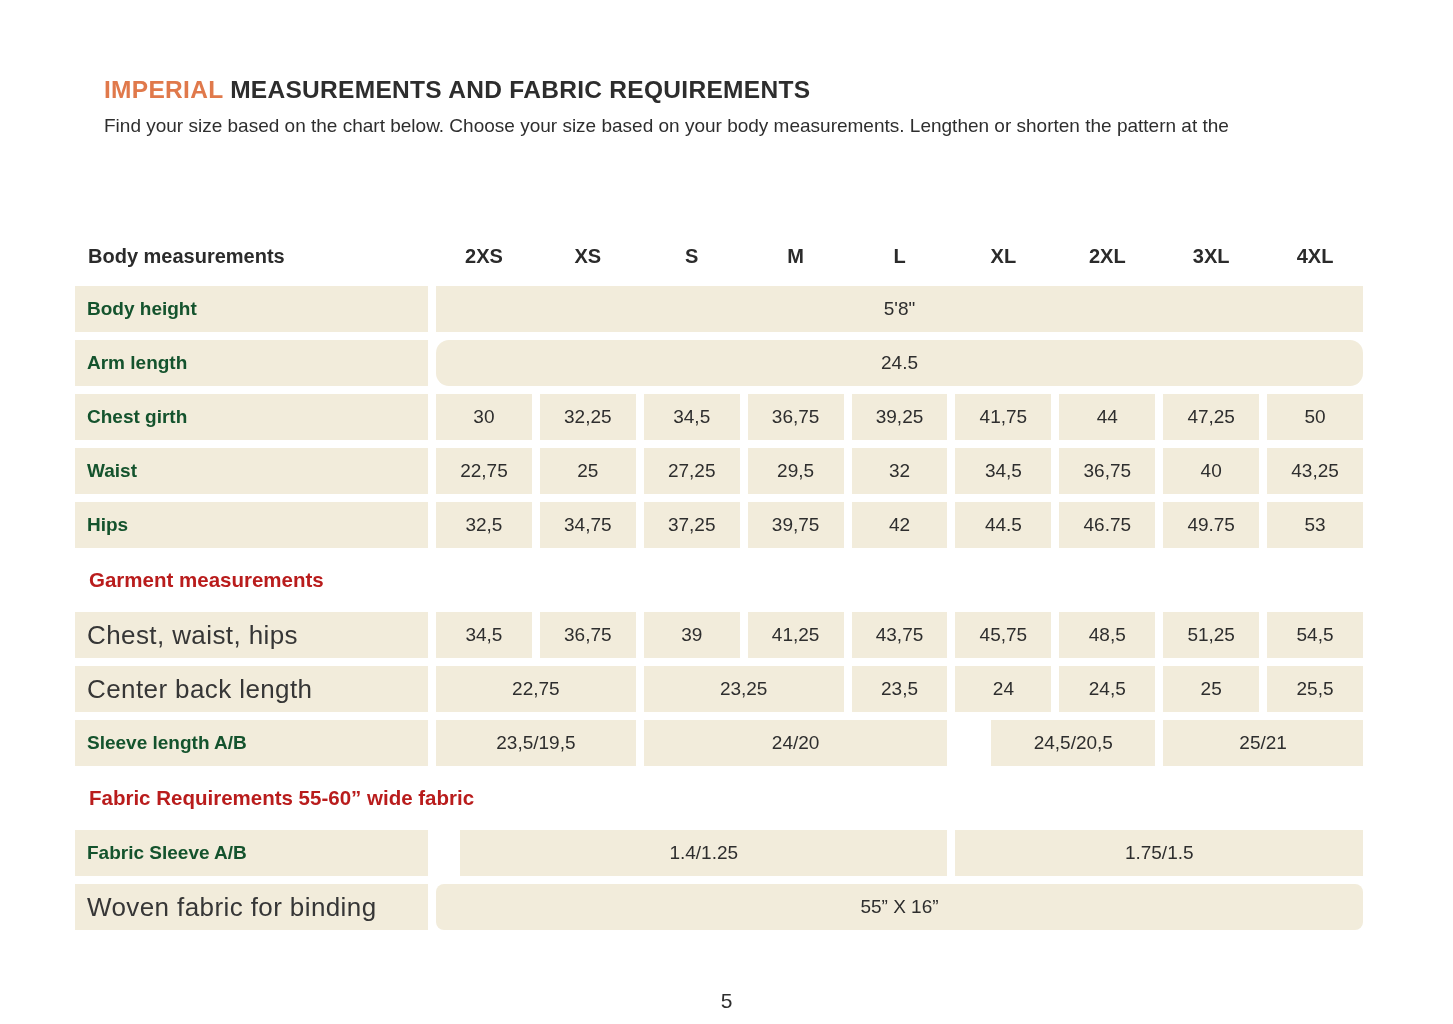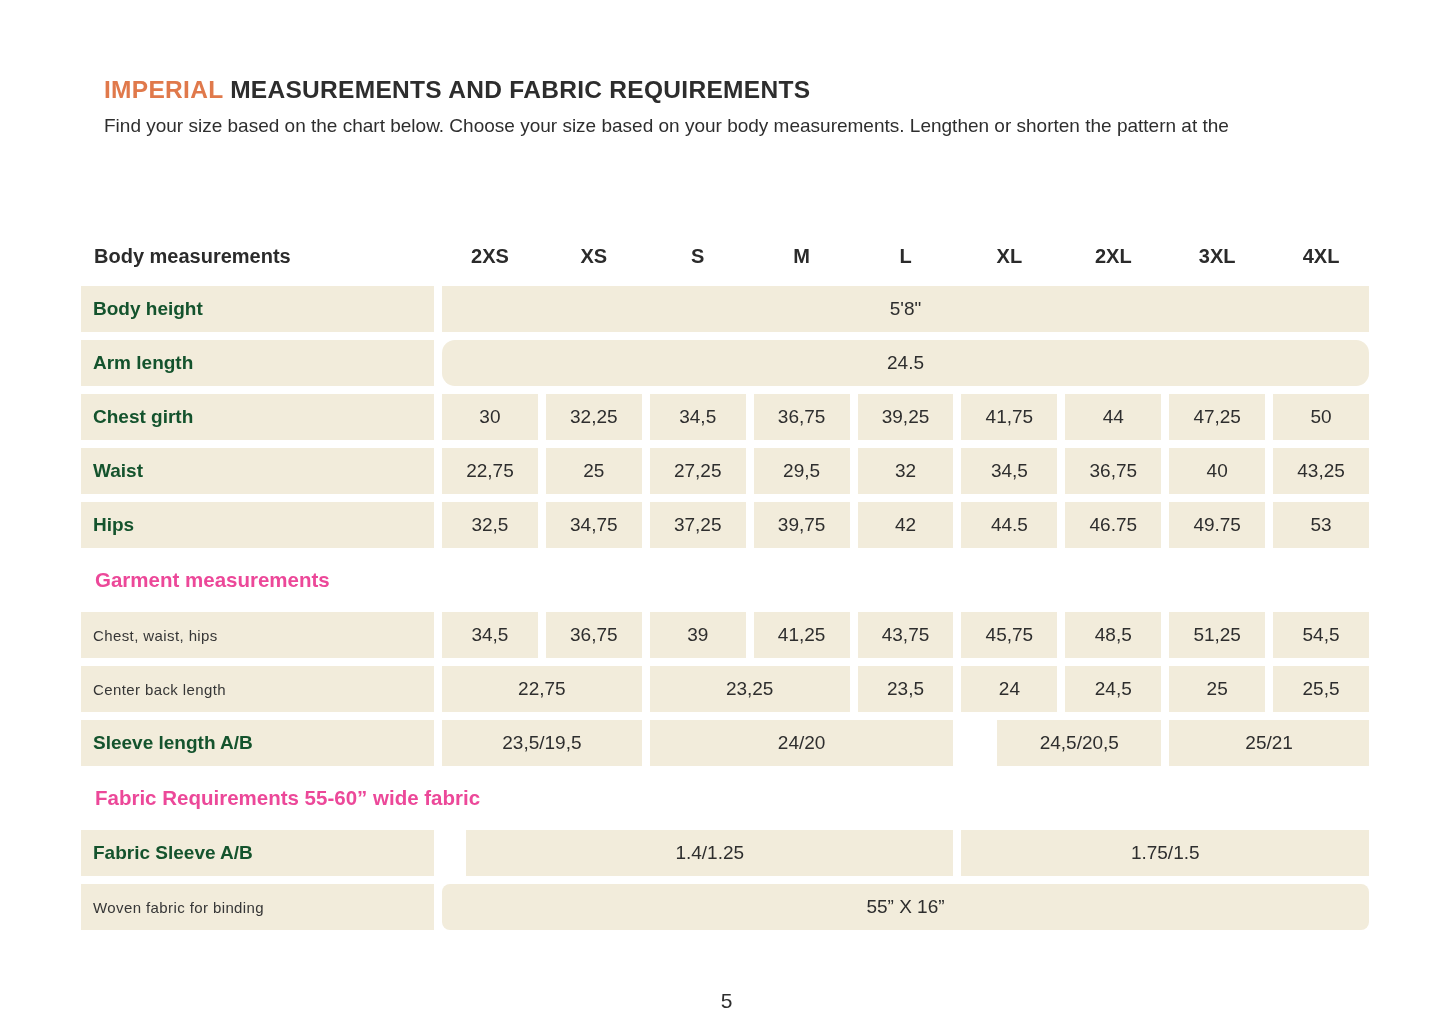--- a/index.html
+++ b/index.html
@@ -14,41 +14,41 @@
 
   .header-block { position: absolute; left: 56px; top: 76px; width: 1316px; margin-left: 48px; }
   .title {
     margin: 0; font-size: 24.5px; font-weight: 700; letter-spacing: 0.3px;
     color: #2d2d2d; white-space: nowrap;
   }
   .title .hl { color: #e0794b; }
   .intro { margin: 9px 0 0; font-size: 19px; line-height: 26px; color: #2e2e2e; font-weight: 400; }
 
   .grid {
-    position: absolute; left: 81px; top: 234px; width: 1288px;
+    position: absolute; left: 75px; top: 234px; width: 1288px;
     display: grid;
     grid-template-columns: 353px repeat(9, 1fr);
     column-gap: 8px; row-gap: 8px;
   }
   .hdr {
     height: 44px; display: flex; align-items: center;
     font-weight: 700; font-size: 20px; color: #2b2b2b;
   }
   .hdr.lbl { padding-left: 13px; }
   .hdr.size { justify-content: center; }
 
   .cell { background: #f2ecdb; min-height: 46px; display: flex; align-items: center; }
   .cell.label { padding-left: 12px; font-weight: 700; font-size: 19px; color: #14532d; }
-  .cell.label.light { font-weight: 400; font-size: 15px; letter-spacing: 0.4px; color: #363636; }
+  .cell.label.light { font-weight: 400; font-size: 26px; letter-spacing: 0.4px; color: #363636; }
   .cell.val { justify-content: center; font-size: 19px; font-weight: 400; color: #2e2e2e; }
 
   .sec-heading {
     grid-column: 1 / -1;
     height: 48px; display: flex; align-items: center;
-    font-weight: 700; font-size: 20.5px; color: #ec4899;
+    font-weight: 700; font-size: 20.5px; color: #b91c1c;
     padding-left: 14px;
   }
 
   .page-num {
     position: absolute; left: 0; top: 989px; width: 1453px;
     text-align: center; font-size: 21px; color: #2e2e2e;
   }
 </style>
 </head>
 <body>

